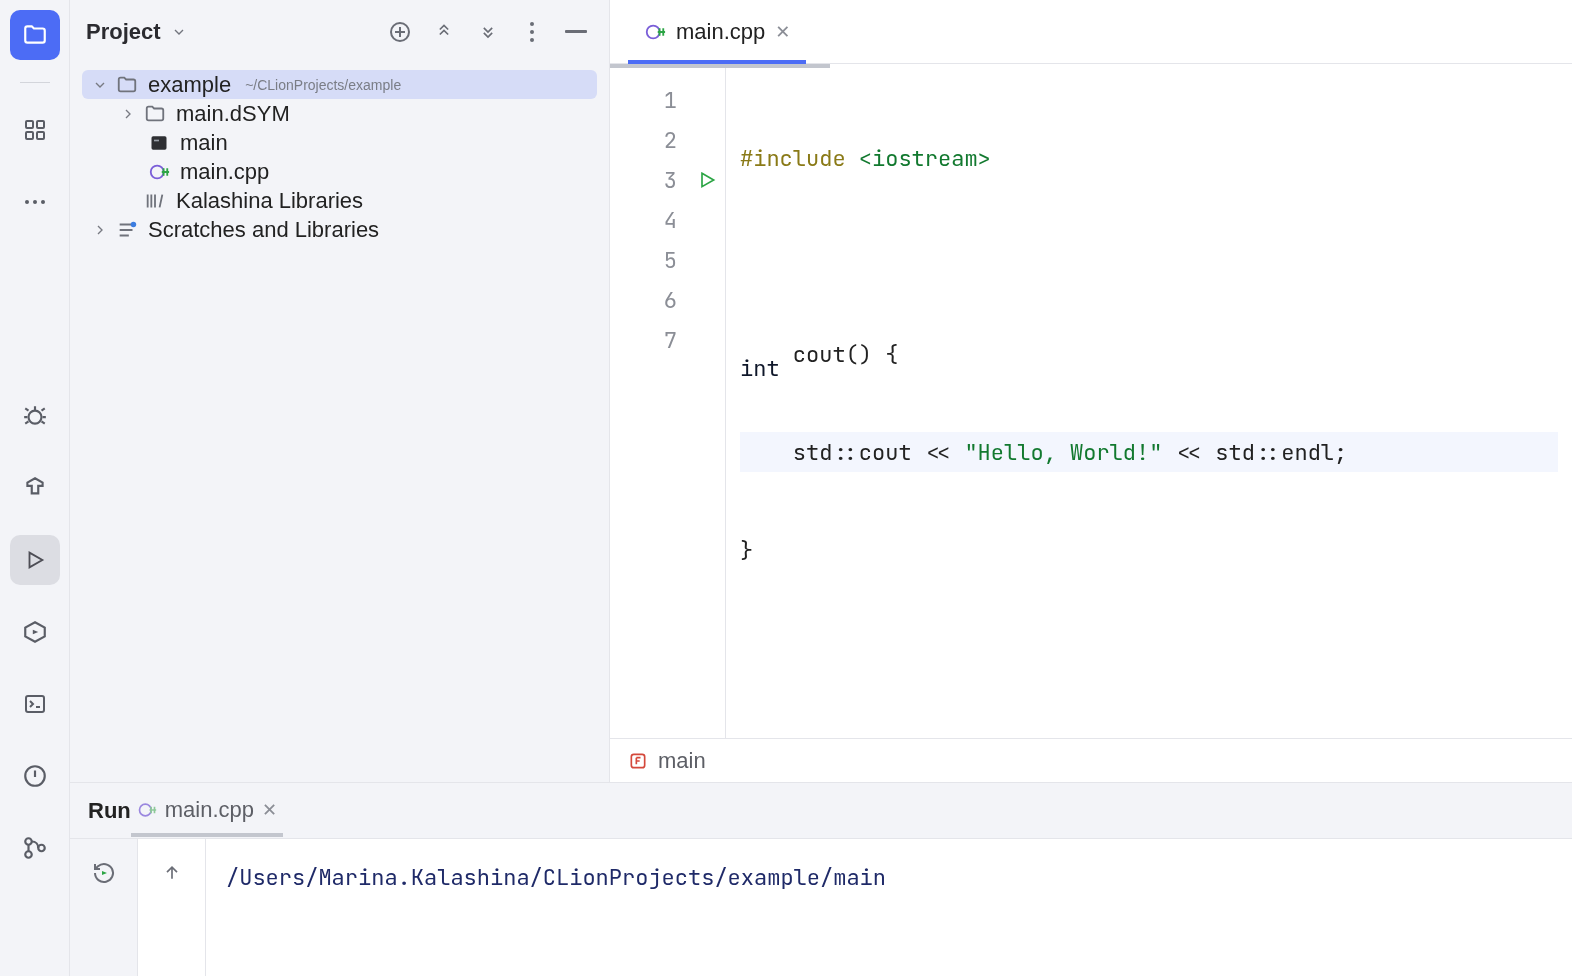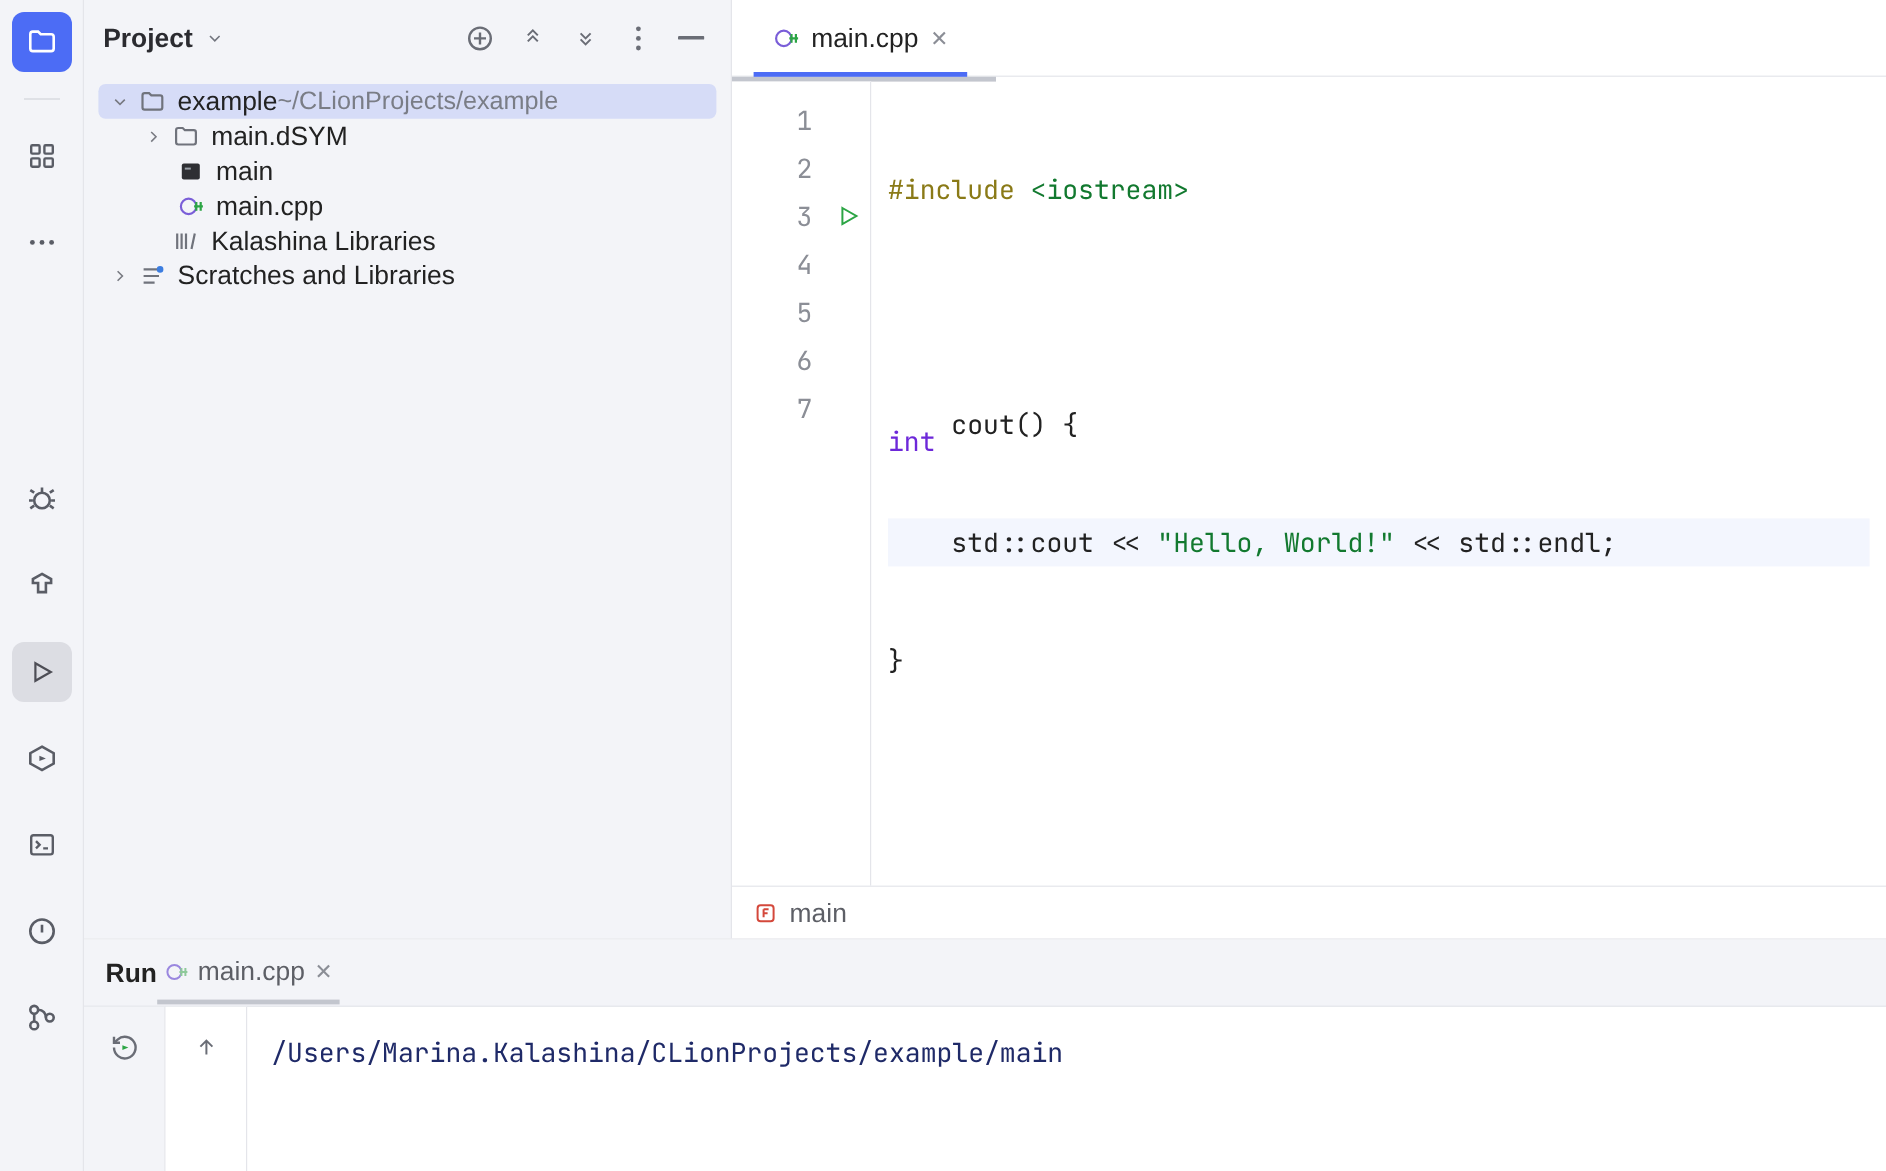--- a/index.html
+++ b/index.html
@@ -25,39 +25,39 @@
 .projpanel .hdr { height: 64px; padding: 0 16px; display: flex; align-items: center; gap: 10px; color: #2b2b30; }
 .projpanel .hdr .title { font-weight: 600; }
 .projpanel .hdr .spacer { flex: 1; }
 .projpanel .hdr .ic { width: 34px; height: 34px; display: flex; align-items: center; justify-content: center; color: #6a6d76; cursor: pointer; }
 .tree { padding: 6px 12px; }
 .tree .row { display: flex; align-items: center; height: 29px; border-radius: 6px; padding-left: 6px; cursor: pointer; }
 .tree .row.sel { background: #d6dcf7; }
 .tree .row .arrow { width: 24px; display: flex; justify-content: center; color: #787a82; }
 .tree .row .ricon { width: 30px; display: flex; justify-content: center; color: #70737c; }
 .tree .row .lbl { margin-left: 6px; }
-.tree .row .sub { color: #7a7d86; font-size: 21px; }
+.tree .row .sub { margin-left: 14px; color: #7a7d86; font-size: 14px; }
 .tree .row.ind1 { padding-left: 34px; }
 .tree .row.ind2 { padding-left: 62px; }
 
 
 .editorwrap { flex: 1; display: flex; flex-direction: column; background: #fff; }
 .tabs { height: 64px; border-bottom: 1px solid #e4e5ea; display: flex; padding-left: 18px; }
 .tab { display: flex; align-items: center; gap: 10px; padding: 0 16px; position: relative; cursor: pointer; }
 .tab .close { color: #8b8e96; cursor: pointer; font-size: 18px; }
 .tab.active::after { content: ""; position: absolute; left: 0; right: 0; bottom: -1px; height: 4px; background: #4c6cf5; }
 .editor { flex: 1; display: flex; font-family: "JetBrains Mono", Menlo, Consolas, monospace; font-size: 22px; }
 .gutter { width: 116px; background: #fff; border-right: 1px solid #e4e5ea; padding-top: 12px; }
 .gline { height: 40px; display: flex; align-items: center; justify-content: flex-end; padding-right: 48px; color: #8b8e96; position: relative; }
 .gline .runicon { position: absolute; right: 8px; color: #2ca545; }
 .code { flex: 1; padding: 12px 14px; white-space: pre; }
 .codeline { height: 40px; display: flex; align-items: center; }
 .codeline.hl { background: #f3f6fe; }
 .tk-preproc { color: #8a7a17; }
-.tk-keyword { color: #6d28d9; margin-top: 29px; }
+.tk-keyword { color: #0f172a; margin-top: 29px; }
 .tk-string { color: #12792f; }
 .tk-num { color: #1164cc; }
 .tk-ident { color: #222; }
 .tk-inc { color: #12792f; }
 .breadcrumbs { height: 44px; border-top: 1px solid #e4e5ea; display: flex; align-items: center; padding: 0 18px; gap: 10px; color: #5d5f66; }
 
 
 .lower { flex: 1; display: flex; flex-direction: column; border-top: 1px solid #e4e5ea; }
 .runhdr { height: 56px; background: #f3f4f8; display: flex; align-items: center; padding: 0 18px; border-bottom: 1px solid #e4e5ea; }
 .runhdr .title { font-weight: 600; }

